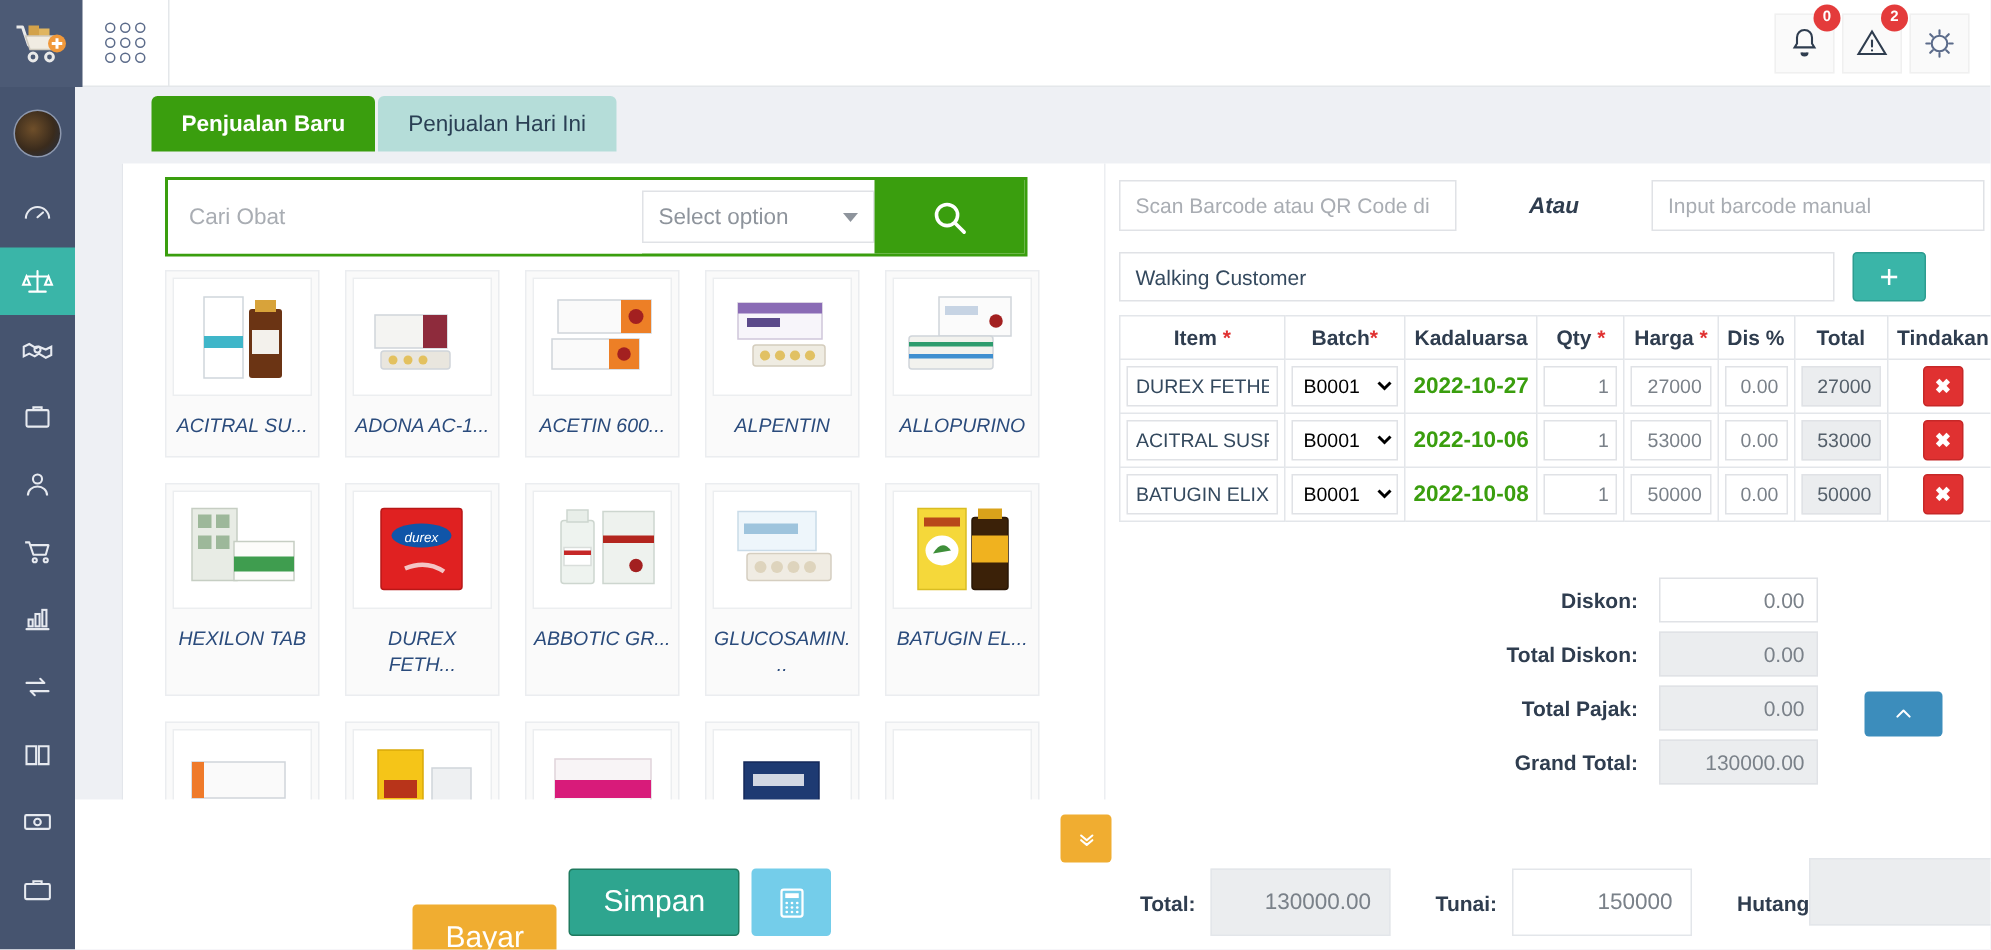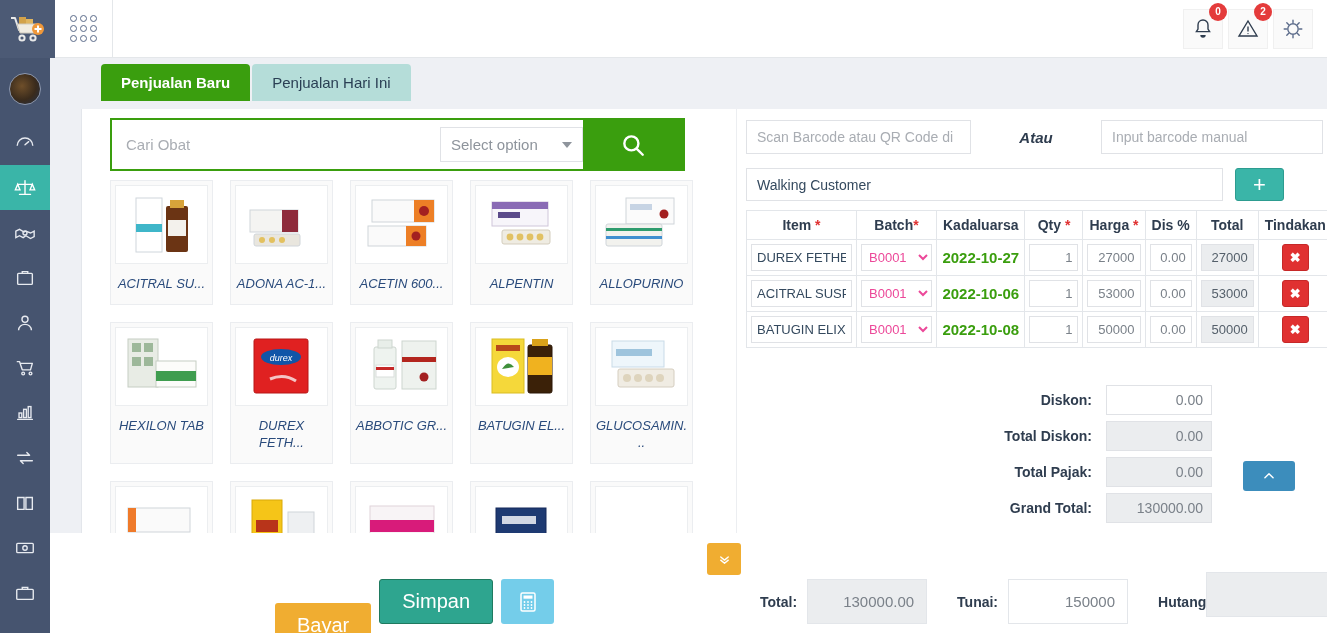--- a/index.html
+++ b/index.html
@@ -104,21 +104,21 @@
     position: absolute; top: 9px; left: 28px;
     width: 575px; height: 53px;
     border: 2px solid #3a9e0e; display: flex; background: #fff;
   }
   .search-input {
     flex: 1 1 auto; border: none; outline: none; padding: 0 14px;
     font-size: 15px; color: #34495e; font-family: "Liberation Sans", sans-serif;
   }
   .search-input::placeholder { color: #a9adb3; }
   .select-option {
-    width: 143px; margin: 7px 0; border: 1px solid #e0e2e6;
+    width: 155px; margin: 7px 0; border: 1px solid #e0e2e6;
     display: flex; align-items: center; justify-content: space-between;
     padding: 0 10px; color: #8e949c; font-size: 15px; cursor: pointer;
     background: #fff;
   }
   .caret-down {
     width: 0; height: 0; border-left: 5px solid transparent;
     border-right: 5px solid transparent; border-top: 6px solid #8e949c;
   }
   .search-btn {
     width: 100px; background: #3a9e0e; border: none; cursor: pointer;
@@ -203,21 +203,21 @@
   }
   .cell-in {
     width: 100%; height: 27px; border: 1px solid #e0e2e6;
     font-size: 13px; color: #34495e; padding: 0 5px; outline: none;
     font-family: "Liberation Sans", sans-serif; background: #fff;
   }
   .cell-in.num { text-align: right; color: #7a8189; }
   .cell-in.ro { background: #ebedef; text-align: right; color: #55606b; }
   .cell-sel {
     width: 100%; height: 27px; border: 1px solid #e0e2e6;
-    font-size: 13px; color: #ec4899; padding: 0 3px; outline: none;
+    font-size: 13px; color: #000000; padding: 0 3px; outline: none;
     font-family: "Liberation Sans", sans-serif; background: #fff;
   }
   .exp-date { font-size: 15px; color: #3a9e0e; font-weight: bold; text-align: center; }
   .del-btn {
     width: 27px; height: 27px; background: #e03131; border: 1px solid #c62828;
     border-radius: 3px; color: #fff; font-size: 13px; font-weight: bold;
     display: flex; align-items: center; justify-content: center;
     cursor: pointer; margin: 0 auto;
   }
   .col-item { width: 110px; }
@@ -557,44 +557,44 @@
                     <rect x="40" y="10" width="34" height="48" fill="#eef2ee" stroke="#cdd6cf"></rect>
                     <rect x="40" y="26" width="34" height="5" fill="#b3261e"></rect>
                     <circle cx="62" cy="46" r="4.5" fill="#a32020"></circle>
                   </svg>
                 </div>
                 <div class="prod-name">ABBOTIC GR...</div>
               </div>
               <div class="prod-card">
                 <div class="prod-img">
                   <svg viewBox="0 0 80 70">
+                    <rect x="10" y="10" width="52" height="26" fill="#eef6fb" stroke="#c9dbe8"></rect>
+                    <rect x="14" y="18" width="36" height="7" fill="#9ec4dd"></rect>
+                    <rect x="16" y="38" width="56" height="18" rx="2" fill="#f0ece3" stroke="#d5cec0"></rect>
+                    <circle cx="25" cy="47" r="4" fill="#ded4bd"></circle>
+                    <circle cx="36" cy="47" r="4" fill="#ded4bd"></circle>
+                    <circle cx="47" cy="47" r="4" fill="#ded4bd"></circle>
+                    <circle cx="58" cy="47" r="4" fill="#ded4bd"></circle>
+                  </svg>
+                </div>
+                <div class="prod-name">GLUCOSAMIN...</div>
+              </div>
+              <div class="prod-card">
+                <div class="prod-img">
+                  <svg viewBox="0 0 80 70">
                     <rect x="10" y="8" width="32" height="54" fill="#f5d83a" stroke="#d9bd22"></rect>
                     <rect x="14" y="14" width="24" height="6" fill="#b8481a"></rect>
                     <ellipse cx="26" cy="36" rx="11" ry="10" fill="#fff"></ellipse>
                     <path d="M20 38 q6 -10 12 -2" fill="#3f8f3a"></path>
                     <rect x="46" y="14" width="24" height="48" rx="2" fill="#3b2108" stroke="#2a1706"></rect>
                     <rect x="46" y="26" width="24" height="18" fill="#f0b21f"></rect>
                     <rect x="50" y="8" width="16" height="7" fill="#d9a21a"></rect>
                   </svg>
                 </div>
                 <div class="prod-name">BATUGIN EL...</div>
-              </div>
-              <div class="prod-card">
-                <div class="prod-img">
-                  <svg viewBox="0 0 80 70">
-                    <rect x="10" y="10" width="52" height="26" fill="#eef6fb" stroke="#c9dbe8"></rect>
-                    <rect x="14" y="18" width="36" height="7" fill="#9ec4dd"></rect>
-                    <rect x="16" y="38" width="56" height="18" rx="2" fill="#f0ece3" stroke="#d5cec0"></rect>
-                    <circle cx="25" cy="47" r="4" fill="#ded4bd"></circle>
-                    <circle cx="36" cy="47" r="4" fill="#ded4bd"></circle>
-                    <circle cx="47" cy="47" r="4" fill="#ded4bd"></circle>
-                    <circle cx="58" cy="47" r="4" fill="#ded4bd"></circle>
-                  </svg>
-                </div>
-                <div class="prod-name">GLUCOSAMIN...</div>
               </div>
               <div class="prod-card">
                 <div class="prod-img">
                   <svg viewBox="0 0 80 70">
                     <rect x="6" y="18" width="62" height="24" fill="#fafafa" stroke="#d0d5da"></rect>
                     <rect x="6" y="18" width="8" height="24" fill="#ef7a2a"></rect>
                   </svg>
                 </div>
                 <div class="prod-name"></div>
               </div>

